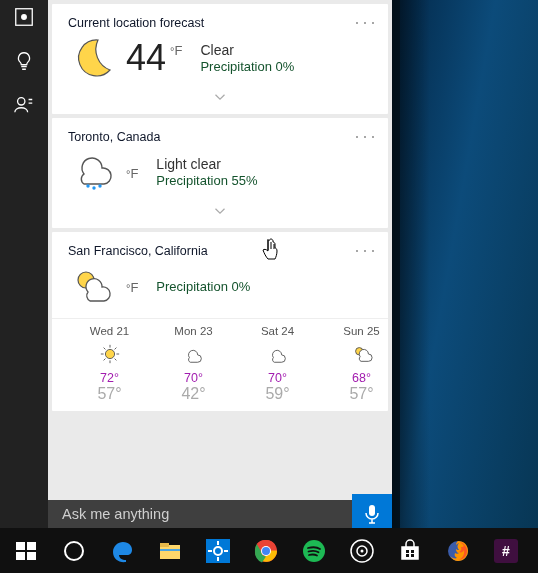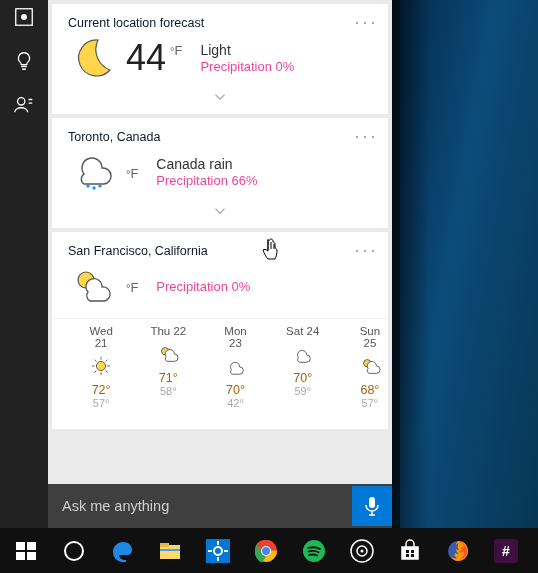--- a/index.html
+++ b/index.html
@@ -38,34 +38,34 @@
 
   .card-head { padding: 12px 16px 2px; color: #0f172a; font-size: 12.5px; }
   .wx-row { display:flex; align-items:center; padding: 2px 16px 8px 16px; gap: 10px; }
   .wx-ic { width: 48px; height: 48px; flex: 0 0 48px; display:flex; align-items:center; justify-content:center; }
   .temp-wrap { display:flex; align-items:flex-start; gap:4px; }
   .temp { font-size: 36px; font-weight: 300; color: #222; line-height:1; }
   .unit { font-size: 13px; color: #666; margin-top:3px; }
   .unit .deg { font-size:11px; }
   .cond { margin-left: 8px; }
   .cond .c1 { font-size: 14px; color: #333; }
-  .cond .c2 { font-size: 13px; color: #ec4899; margin-top:1px; }
+  .cond .c2 { font-size: 13px; color: #14532d; margin-top:1px; }
   .expand { text-align:center; padding-bottom:6px; color:#aaa; cursor:pointer; }
   .expand svg { width:18px; height:14px; }
 
   .forecast-row { display:flex; border-top:1px solid #eee; }
-  .fday { flex:1; text-align:center; padding:6px 0 20px;margin-left:31px; }
+  .fday { flex:1; text-align:center; padding:6px 0 8px;margin-left:31px; }
   .fday .lbl { font-size:11.5px; color:#555; margin-bottom:4px; }
   .fday .fi { height:26px; display:flex; align-items:center; justify-content:center; }
-  .fday .hi { font-size:12.5px; color:#a16207; margin-top:4px; }
-  .fday .lo { font-size:11px; color:#aaa; }
+  .fday .hi { font-size:12.5px; color:#a21caf; margin-top:4px; }
+  .fday .lo { font-size:16px; color:#aaa; }
 
   
   .search {
-    height: 44px; background: #3f3f3f; display:flex; align-items:center;
+    height: 28px; background: #3f3f3f; display:flex; align-items:center;
   }
   .search .ph { flex:1; padding:0 14px; color:#cfcfcf; font-size:14.5px; }
   .search .mic { width:40px; height:40px; background:#0078d7; display:flex; align-items:center; justify-content:center; }
 
   
   .taskbar {
     position:absolute; left:0; bottom:0; width:538px; height:45px;
     background:#101010; display:flex; align-items:center; padding:0 4px; gap:4px;
   }
   .tb { width:44px; height:40px; display:flex; align-items:center; justify-content:center;
@@ -111,21 +111,21 @@
         <div class="wx-ic">
           <svg viewBox="0 0 48 48">
               <path d="M30 6a18 18 0 1 0 12 30A22 22 0 0 1 30 6z" fill="#ffd54a" stroke="#555" stroke-width="1.2"></path>
             </svg>
         </div>
         <div class="temp-wrap">
           <div class="temp">44</div>
           <div class="unit"><span class="deg">°</span>F</div>
         </div>
         <div class="cond">
-          <div class="c1">Light</div>
+          <div class="c1">Clear</div>
           <div class="c2">Precipitation 0%</div>
         </div>
       </div>
       <div class="expand">
         <svg viewBox="0 0 24 16" fill="none" stroke="#aaa" stroke-width="1.6">
             <path d="M6 5l6 6 6-6"></path>
           </svg>
       </div>
     </div>
 
@@ -140,22 +140,22 @@
                 <circle cx="20" cy="38" r="1.7"></circle>
                 <circle cx="26" cy="40" r="1.7"></circle>
                 <circle cx="32" cy="38" r="1.7"></circle>
               </g>
             </svg>
         </div>
         <div class="temp-wrap">
           <div class="unit"><span class="deg">°</span>F</div>
         </div>
         <div class="cond">
-          <div class="c1">Canada rain</div>
-          <div class="c2">Precipitation 66%</div>
+          <div class="c1">Light clear</div>
+          <div class="c2">Precipitation 55%</div>
         </div>
       </div>
       <div class="expand">
         <svg viewBox="0 0 24 16" fill="none" stroke="#aaa" stroke-width="1.6">
             <path d="M6 5l6 6 6-6"></path>
           </svg>
       </div>
     </div>
 
     <div class="card">
@@ -190,31 +190,20 @@
                   <line x1="17" y1="17" x2="19" y2="19"></line>
                   <line x1="5" y1="19" x2="7" y2="17"></line>
                   <line x1="17" y1="7" x2="19" y2="5"></line>
                 </g>
               </svg>
             </div>
           <div class="hi">72°</div>
           <div class="lo">57°</div>
         </div>
         <div class="fday">
-          <div class="lbl">Thu 22</div>
-          <div class="fi">
-              <svg width="22" height="22" viewBox="0 0 24 24">
-                <circle cx="9" cy="9" r="4" fill="#ffd54a" stroke="#555"></circle>
-                <path d="M10 15a5 5 0 1 1 9-3 4 4 0 1 1 0 8h-8a3 3 0 0 1-1-5z" fill="#fff" stroke="#555"></path>
-              </svg>
-            </div>
-          <div class="hi">71°</div>
-          <div class="lo">58°</div>
-        </div>
-        <div class="fday">
           <div class="lbl">Mon 23</div>
           <div class="fi">
               <svg width="22" height="22" viewBox="0 0 24 24">
                 <path d="M7 16a5 5 0 1 1 9-3 4 4 0 1 1 0 8H8a3 3 0 0 1-1-5z" fill="#fff" stroke="#555"></path>
               </svg>
             </div>
           <div class="hi">70°</div>
           <div class="lo">42°</div>
         </div>
         <div class="fday">

